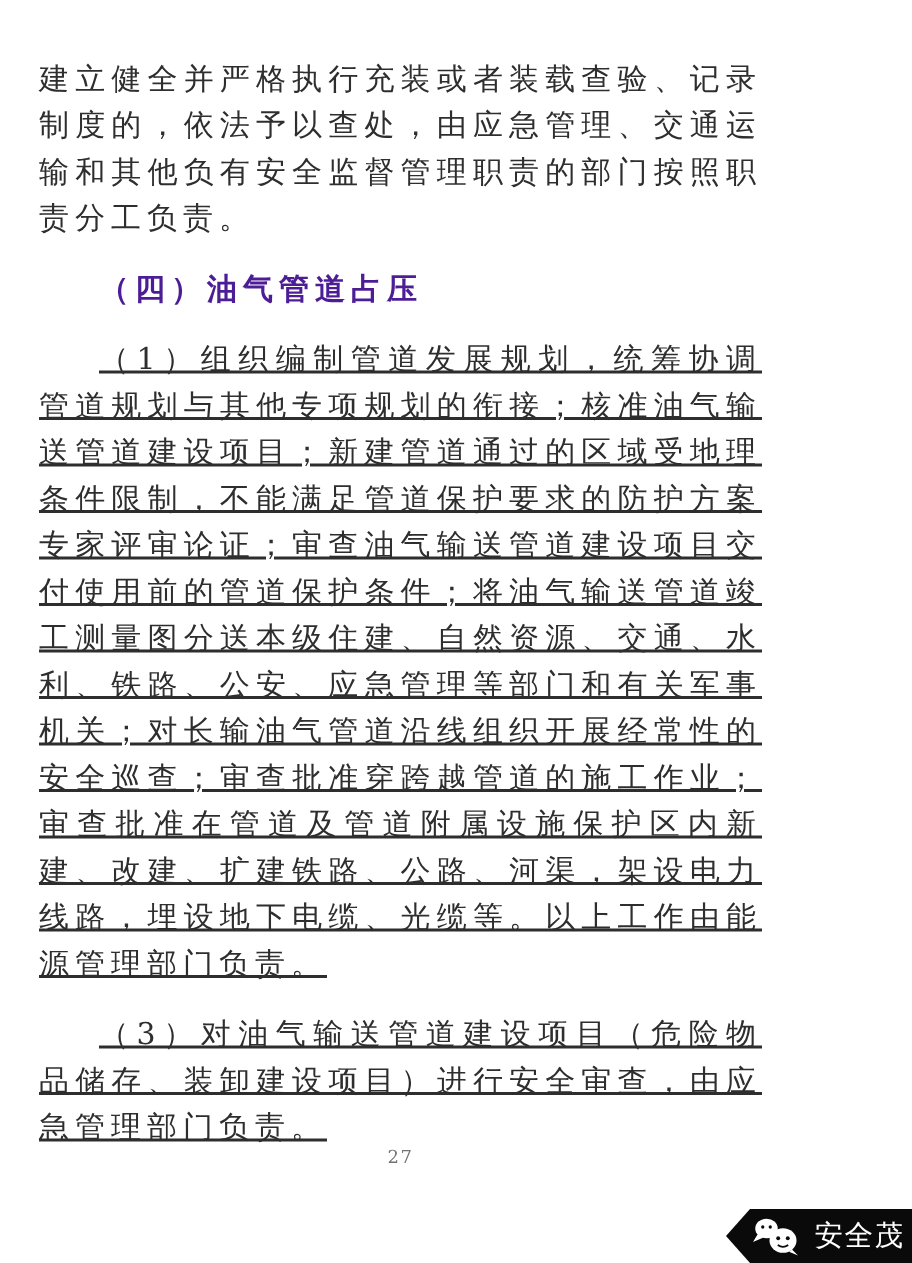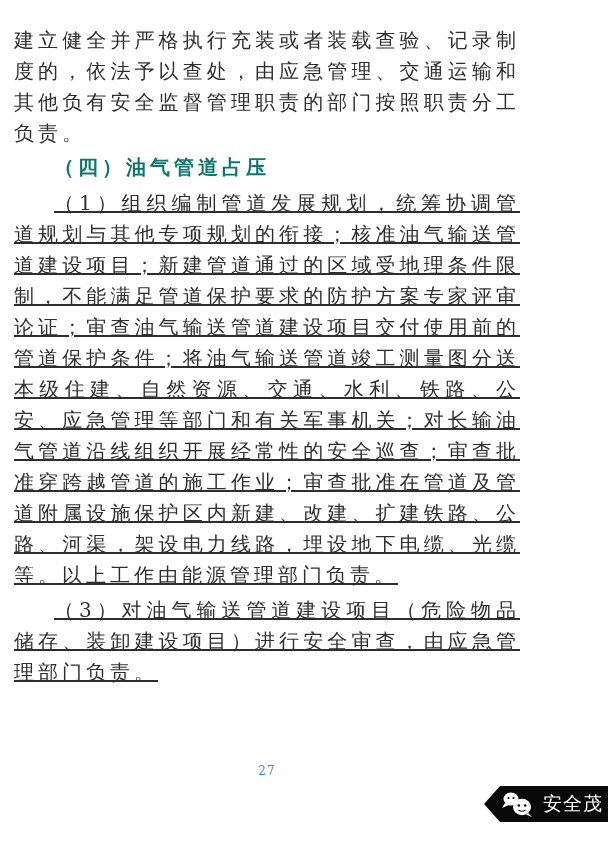--- a/index.html
+++ b/index.html
@@ -16,40 +16,39 @@
     top:21px;left:10px;
     width:514px;
     color:#2e2e2e;
     font-size:20px;
     line-height:31px;
     text-align:justify;
     text-justify:inter-ideograph;
     letter-spacing:4px;
     word-break:break-all;
   }
-  .content p{margin:4px;padding:0;}
+  .content p{margin:16px;padding:0;}
   .heading{
     font-weight:bold;
-    color:#0f766e;
+    color:#4c1d95;
     text-indent:2em;
-    font-family:Liberation Mono, monospace;
   }
   .body-indent{text-indent:2em;text-decoration:underline;}
   .page-number{
     position:absolute;
     top:764px;left:10px;
     width:514px;
     text-align:center;
     font-size:12px;
     letter-spacing:1px;
-    color:#3b82f6;
+    color:#737373;
   }
   .watermark{
     position:absolute;
-    right:0;bottom:20px;
+    right:0;bottom:0;
     width:124px;height:36px;
   }
   .watermark svg{display:block;}
   .watermark-text{
     position:absolute;
     top:50%;right:5px;
     transform:translateY(-50%);
     color:#ffffff;
     font-size:19px;
     letter-spacing:1px;

